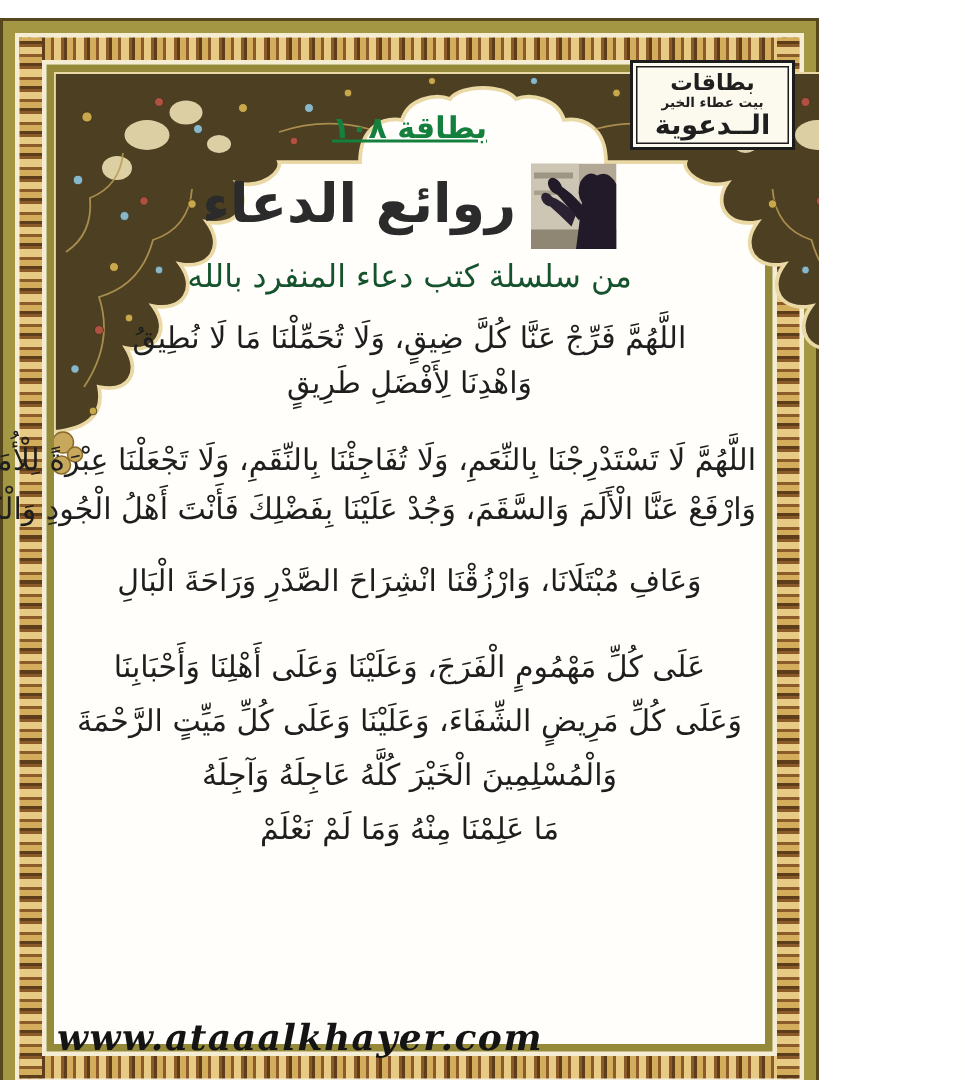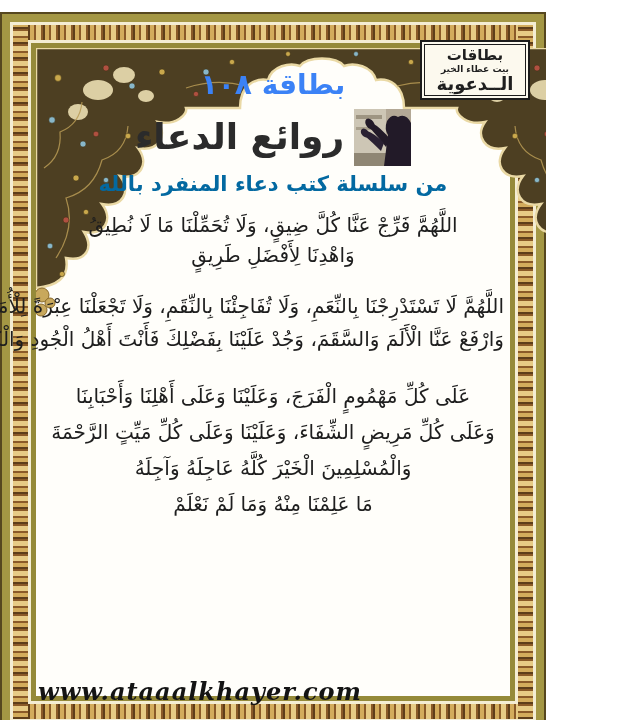--- a/index.html
+++ b/index.html
@@ -26,25 +26,25 @@
   
   .stamp{position:absolute;top:28px;right:16px;width:102px;z-index:4;
          background:#fcf9ee;border:2px solid #1c1c1c;padding:2px;text-align:center;}
   .stamp-inner{border:1px solid #1c1c1c;padding:2px 3px;direction:rtl;}
   .stamp-l1{font-size:15px;font-weight:bold;color:#1f1f1f;line-height:17px;}
   .stamp-l2{font-size:9px;font-weight:bold;color:#1f1f1f;line-height:11px;}
   .stamp-l3{font-size:18px;font-weight:bold;color:#1f1f1f;line-height:18px;}
   
   #content{position:absolute;left:42px;right:42px;top:40px;bottom:40px;z-index:3;
            direction:rtl;text-align:center;}
-  .num{margin-top:16px;font-size:28px;font-weight:bold;color:#3b82f6;line-height:34px;}
+  .num{margin-top:16px;font-size:20px;font-weight:bold;color:#15803d;line-height:34px;text-decoration:underline;}
   .title-row{margin-top:6px;display:flex;justify-content:center;align-items:center;gap:10px;height:58px;}
   .main-title{font-size:36px;font-weight:bold;color:#2b2b2b;line-height:58px;}
   .photo{width:57px;height:57px;flex:0 0 57px;}
-  .subtitle{margin-top:4px;font-size:21px;font-weight:bold;color:#0369a1;line-height:28px;}
+  .subtitle{margin-top:4px;font-size:21px;font-weight:normal;color:#14532d;line-height:28px;}
   .line{white-space:nowrap;display:block;color:#1e1e1e;font-size:20px;text-align:center;}
   .p1{margin-top:12px;} .p1 .line{line-height:30px;}
   .p2{margin-top:20px;} .p2 .line{line-height:33px;}
   .p3{margin-top:15px;} .p3 .line{line-height:33px;}
   .p4{margin-top:22px;} .p4 .line{line-height:36px;}
   
   .watermark{position:absolute;left:38px;bottom:26px;z-index:4;
              font-family:"DejaVu Serif",serif;font-style:italic;font-weight:bold;
              font-size:24px;color:#141414;letter-spacing:1px;}
 </style>
@@ -179,20 +179,21 @@
       <span class="line fit">اللَّهُمَّ فَرِّجْ عَنَّا كُلَّ ضِيقٍ، وَلَا تُحَمِّلْنَا مَا لَا نُطِيقُ</span>
       <span class="line fit">وَاهْدِنَا لِأَفْضَلِ طَرِيقٍ</span>
     </div>
 
     <div class="para p2">
       <span class="line fit">اللَّهُمَّ لَا تَسْتَدْرِجْنَا بِالنِّعَمِ، وَلَا تُفَاجِئْنَا بِالنِّقَمِ، وَلَا تَجْعَلْنَا عِبْرَةً لِلْأُمَمِ</span>
       <span class="line fit">وَارْفَعْ عَنَّا الْأَلَمَ وَالسَّقَمَ، وَجُدْ عَلَيْنَا بِفَضْلِكَ فَأَنْتَ أَهْلُ الْجُودِ وَالْكَرَمِ</span>
     </div>
 
     <div class="para p3">
+      <span class="line fit">وَعَافِ مُبْتَلَانَا، وَارْزُقْنَا انْشِرَاحَ الصَّدْرِ وَرَاحَةَ الْبَالِ</span>
     </div>
 
     <div class="para p4">
       <span class="line fit">عَلَى كُلِّ مَهْمُومٍ الْفَرَجَ، وَعَلَيْنَا وَعَلَى أَهْلِنَا وَأَحْبَابِنَا</span>
       <span class="line fit">وَعَلَى كُلِّ مَرِيضٍ الشِّفَاءَ، وَعَلَيْنَا وَعَلَى كُلِّ مَيِّتٍ الرَّحْمَةَ</span>
       <span class="line fit">وَالْمُسْلِمِينَ الْخَيْرَ كُلَّهُ عَاجِلَهُ وَآجِلَهُ</span>
       <span class="line fit">مَا عَلِمْنَا مِنْهُ وَمَا لَمْ نَعْلَمْ</span>
     </div>
   </div>
 

